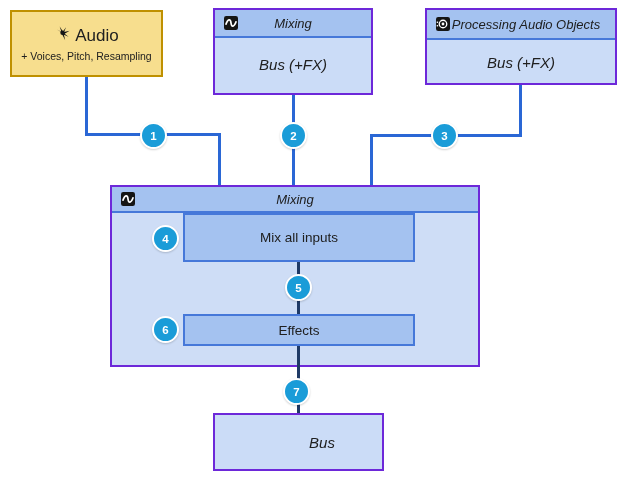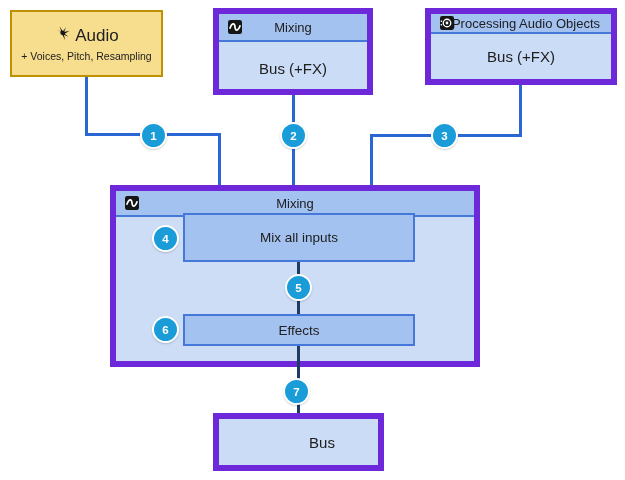--- a/index.html
+++ b/index.html
@@ -2,21 +2,21 @@
 <html><head>
 <meta charset="utf-8">
 <style>
   html,body{margin:0;padding:0;background:#fff;}
   #canvas{
     position:relative;width:625px;height:480px;background:#fff;overflow:hidden;
     font-family:"Liberation Sans", sans-serif;color:#202020;
   }
   
   .node{position:absolute;box-sizing:border-box;z-index:1;}
-  .blue-node{border:6px solid #6d28d9;background:#CBDCF7;}
+  .blue-node{border:2px solid #6d28d9;background:#CBDCF7;font-style:italic;}
   .node-header{
     position:relative;box-sizing:border-box;background:#A4C2F0;
     border-bottom:2px solid #4678D9;display:flex;align-items:center;justify-content:center;
     font-size:13px;
   }
   .node-body{display:flex;align-items:center;justify-content:center;font-size:15px;text-align:center;}
   .hdr-icon{position:absolute;left:9px;top:50%;transform:translateY(-50%);display:flex;}
 
   #voices-box{
     left:10px;top:10px;width:153px;height:67px;
@@ -24,21 +24,21 @@
     display:flex;flex-direction:column;align-items:center;justify-content:center;
   }
   .voices-title-row{display:flex;align-items:center;gap:4px;font-size:17px;}
   .voices-sub{font-size:10.5px;margin-top:3px;}
 
   #mixing-small-box{left:213px;top:8px;width:160px;height:87px;}
   #mixing-small-box .node-header{height:28px;}
   #mixing-small-box .node-body{height:53px;}
 
   #pao-box{left:425px;top:8px;width:192px;height:77px;}
-  #pao-box .node-header{height:20px;padding-left:10px;}
+  #pao-box .node-header{height:30px;padding-left:10px;}
   #pao-box .node-body{height:44px;}
 
   #mixing-main-box{left:110px;top:185px;width:370px;height:182px;background:#CEDDF6;}
   #mixing-main-box .node-header{height:26px;}
 
   .inner-box{
     position:absolute;box-sizing:border-box;z-index:2;
     background:#A4C2F0;border:2px solid #4678D9;
     display:flex;align-items:center;justify-content:center;font-size:13.5px;
   }

